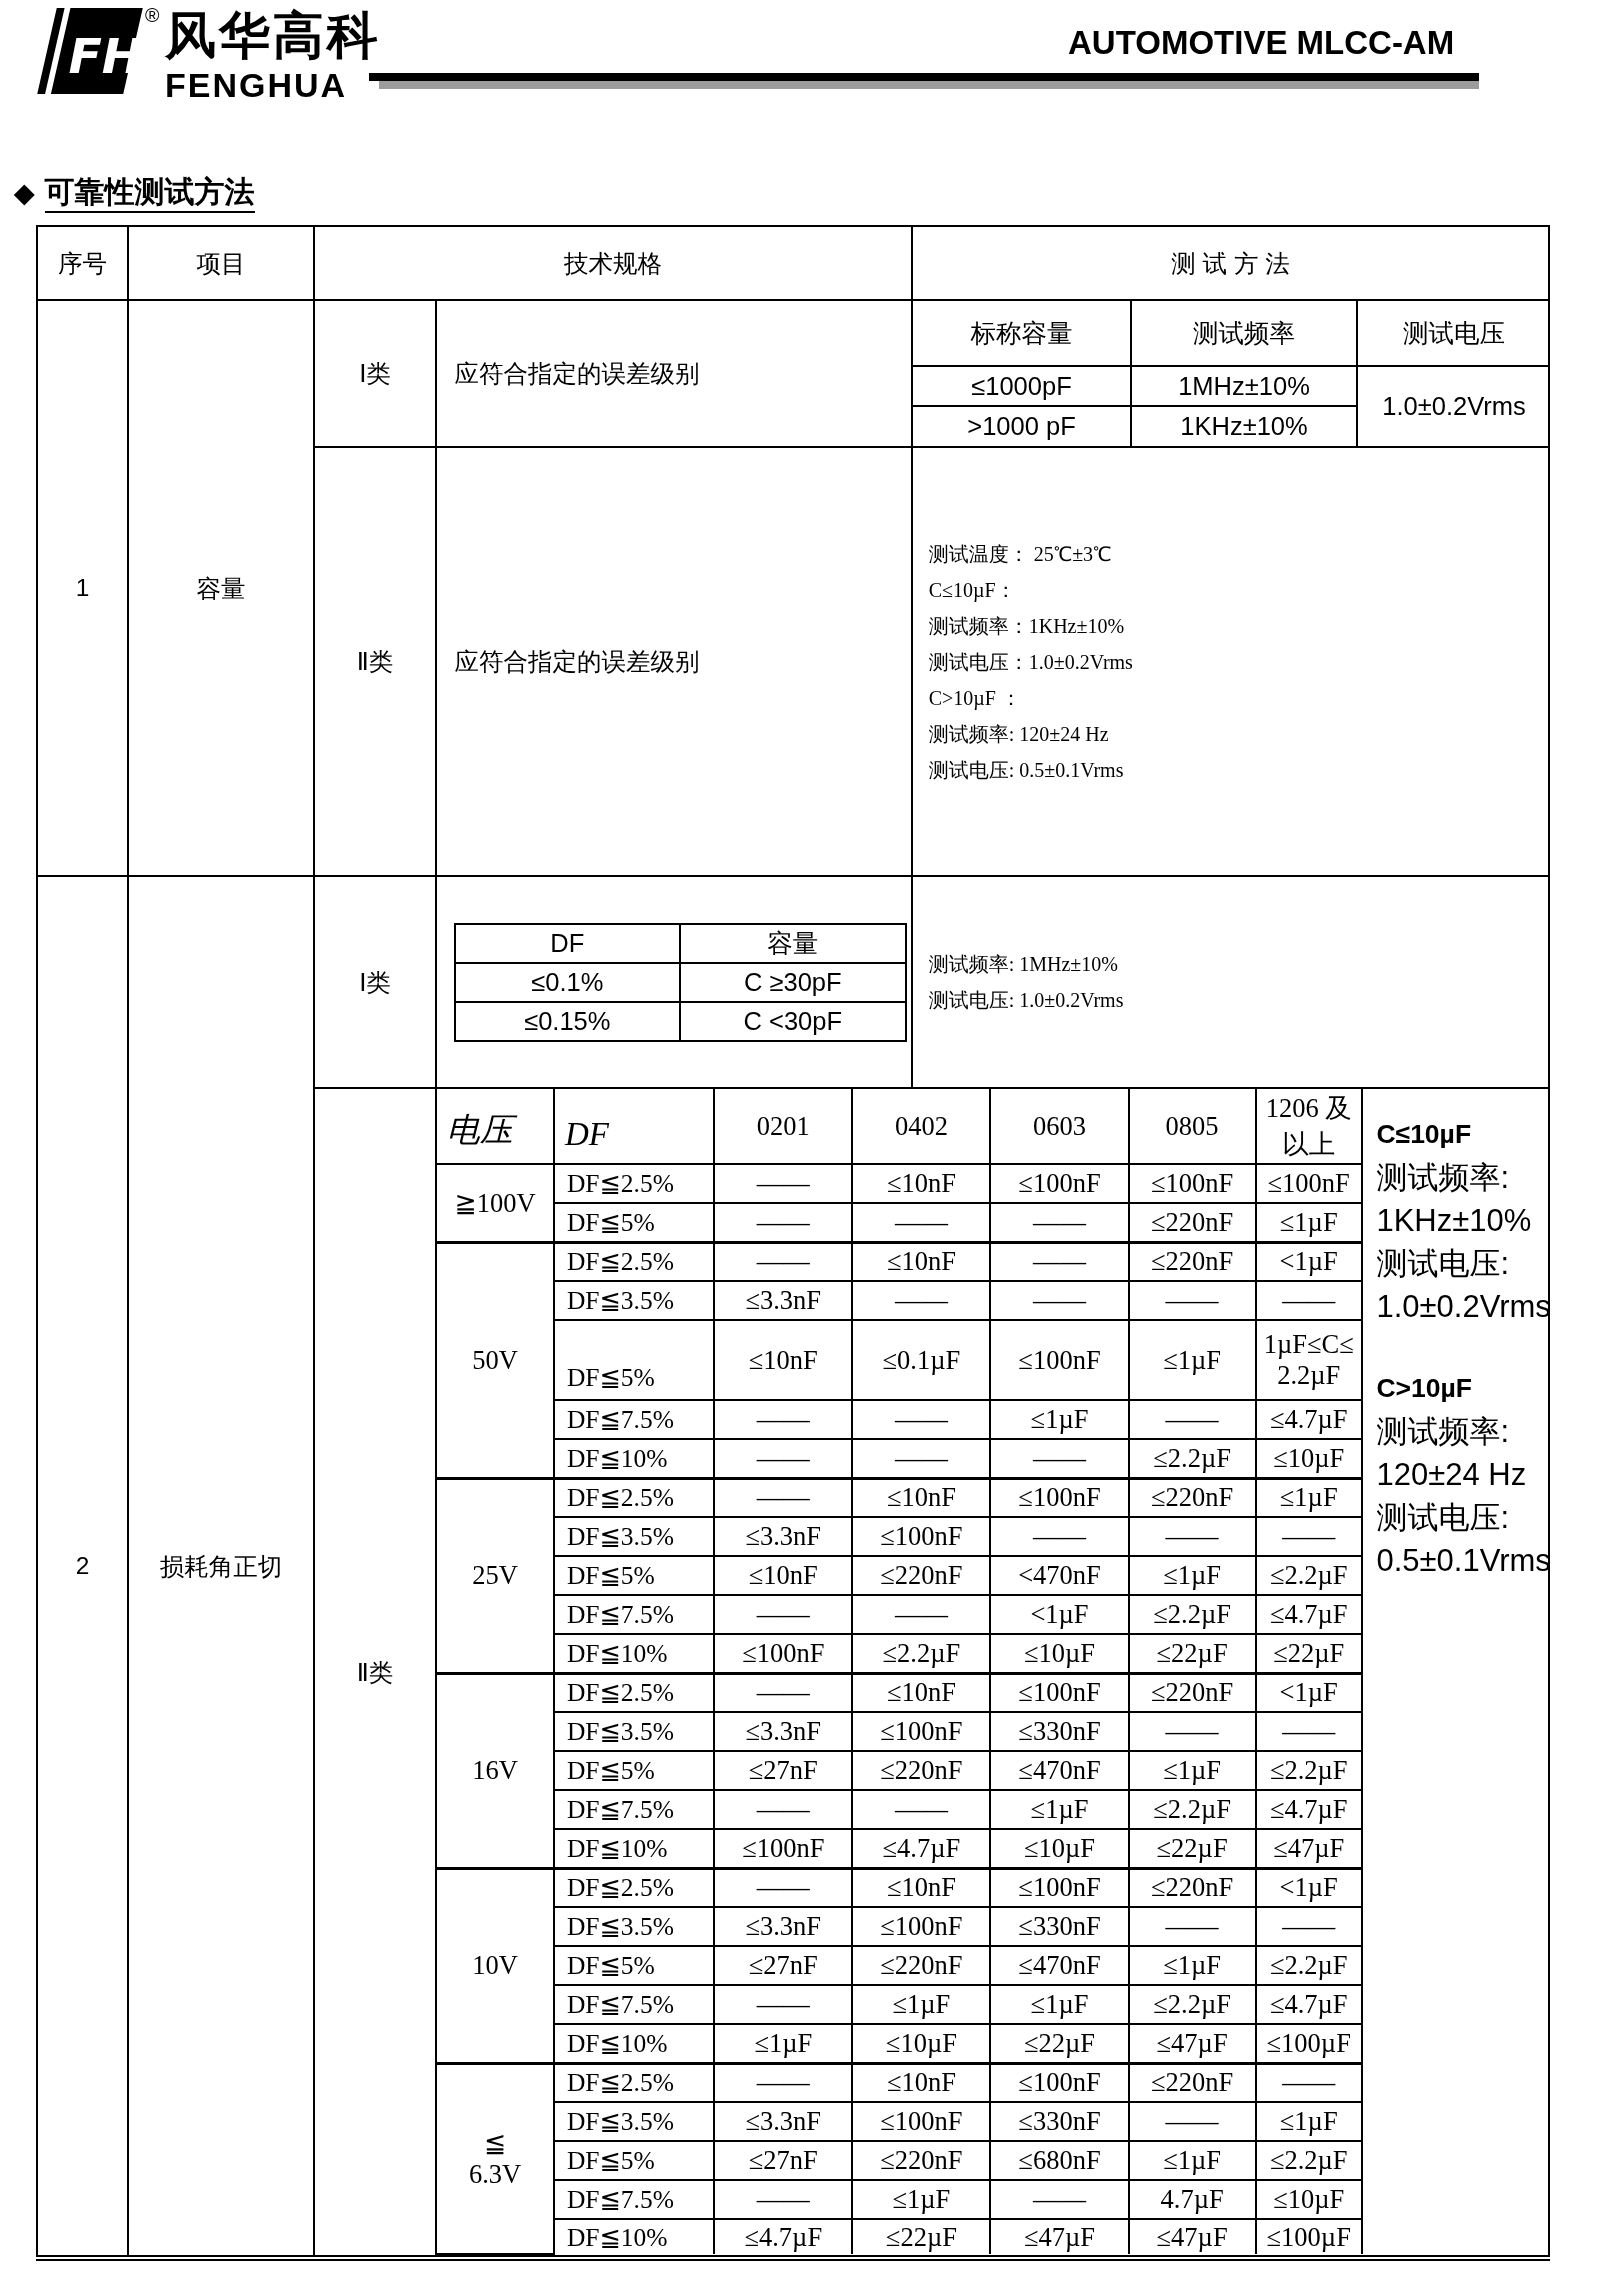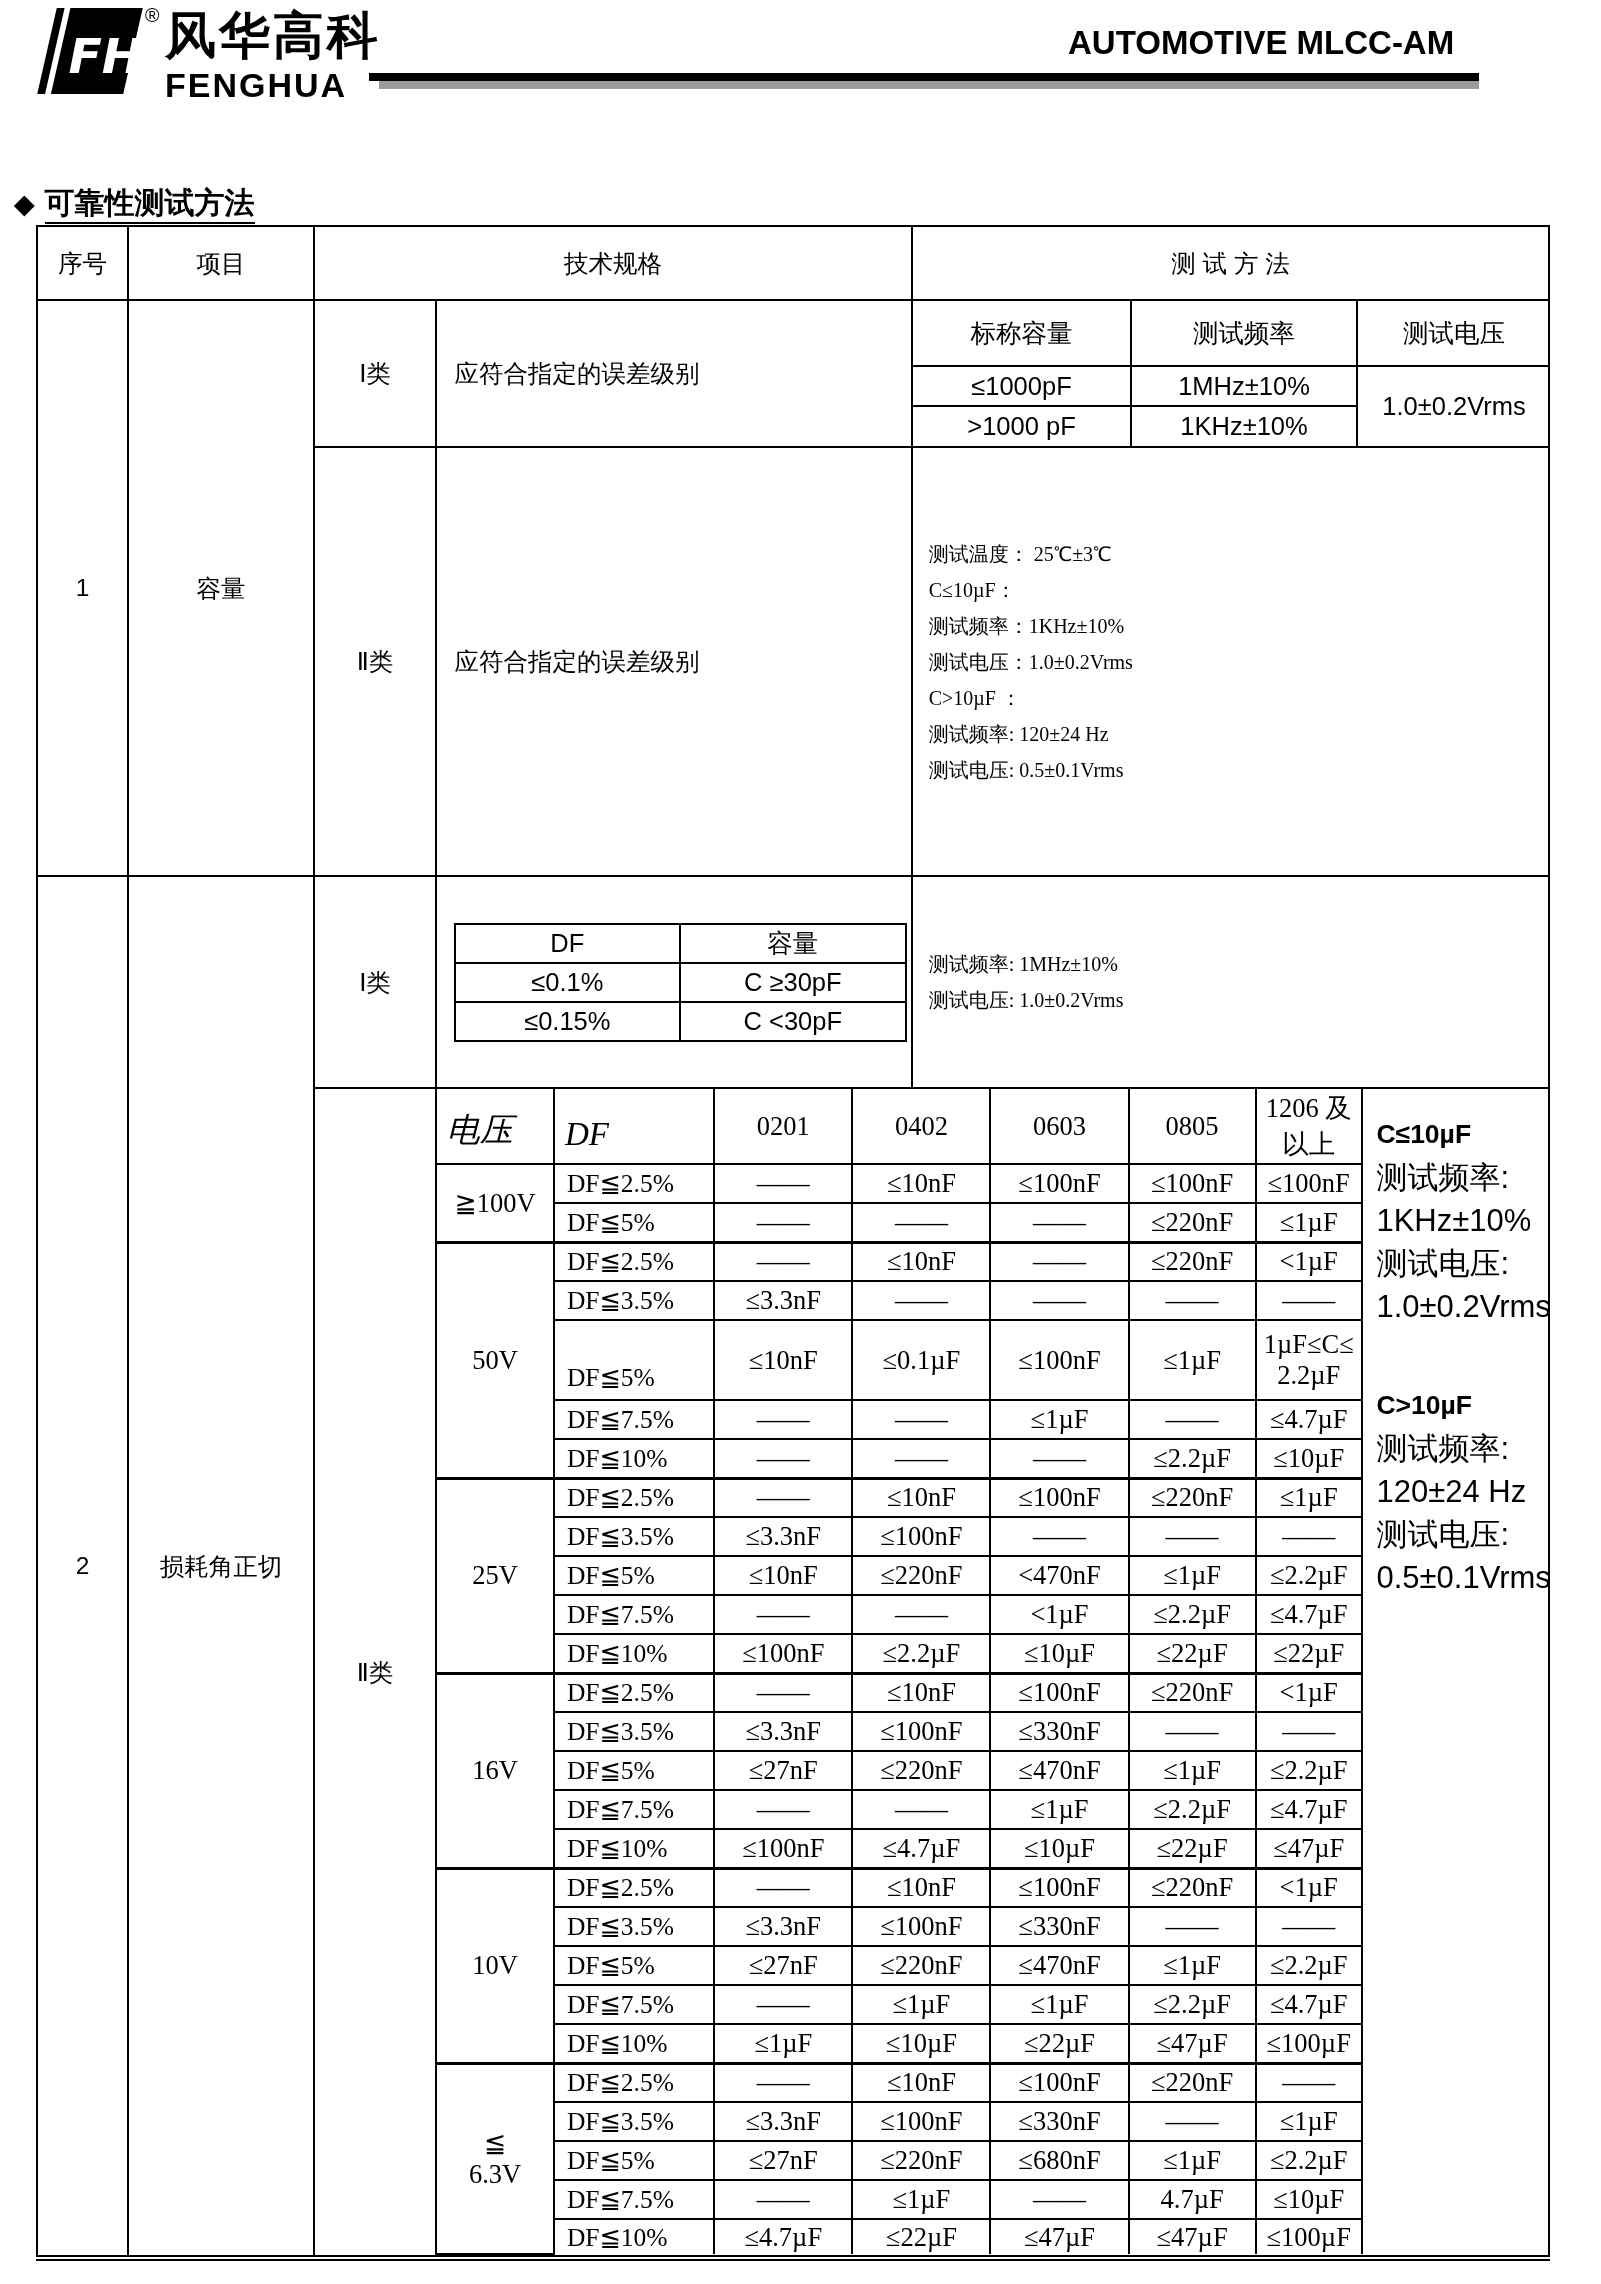--- a/index.html
+++ b/index.html
@@ -12,21 +12,21 @@
   #brandtext{position:absolute;left:165px;top:9.8px;line-height:1;}
   #brand-cn{font-size:51px;font-weight:bold;letter-spacing:2.9px;}
   #brand-en{font-size:34px;font-weight:bold;letter-spacing:2px;margin-top:7px;
             font-family:"Liberation Sans","DejaVu Sans",sans-serif;}
   #doctitle{position:absolute;left:1068px;top:23.5px;font-size:33px;font-weight:bold;}
   #rule{position:absolute;left:369px;top:73px;width:1110px;}
   #rule .blk{height:7.8px;background:#000;}
   #rule .gry{height:7.8px;background:#9c9c9c;margin-left:9.8px;}
 
   
-  #sectitle{position:absolute;left:13.7px;top:183px;font-size:30px;font-weight:bold;}
+  #sectitle{position:absolute;left:13.7px;top:172px;font-size:30px;font-weight:bold;}
   #sectitle .dia{font-size:27.4px;margin-right:9.8px;}
   #sectitle .txt{border-bottom:2.9px solid #000;padding-bottom:2.9px;}
 
   
   table{border-collapse:collapse;}
   #main{position:absolute;left:36px;top:225px;width:1512px;table-layout:fixed;
         border:2.9px solid #000;border-bottom:6.9px double #000;}
   #main > tbody > tr > td{border:2px solid #000;text-align:center;vertical-align:middle;
         font-size:24.5px;padding:8px;}
   .p0{padding:0 !important;}
@@ -65,21 +65,21 @@
   .big tr.lastrow > td{border-bottom:none;}
   .big td.hb{text-align:left;vertical-align:bottom;padding:0 0 9.8px 9.8px;font-size:33px;font-style:italic;}
   .big td.hc{font-size:26.5px;}
   .big td.df{text-align:left;padding-left:11.8px;font-size:25.5px;}
   .big td.vb{vertical-align:bottom;padding-bottom:5.9px;}
   .big td.notes{border:none;border-left:2.9px solid #000;text-align:left;vertical-align:top;
         padding:23.5px 5.9px 0 13.7px;font-family:"Liberation Sans","DejaVu Sans",sans-serif;
         white-space:normal;}
   .notes .nt{font-weight:bold;font-size:26.5px;line-height:43px;}
   .notes .nl{font-size:31px;line-height:43px;}
-  .notes .gap{margin-top:56px;}
+  .notes .gap{margin-top:39px;}
 
   
   .h75{height:74px;} .h148{height:145px;} .h438{height:429px;}
   .h216{height:212px;} .h1190{height:1166px;}
   .ih{height:65px;} .ir{height:40px;}
 </style>
 </head>
 <body>
 
 <div id="page">

